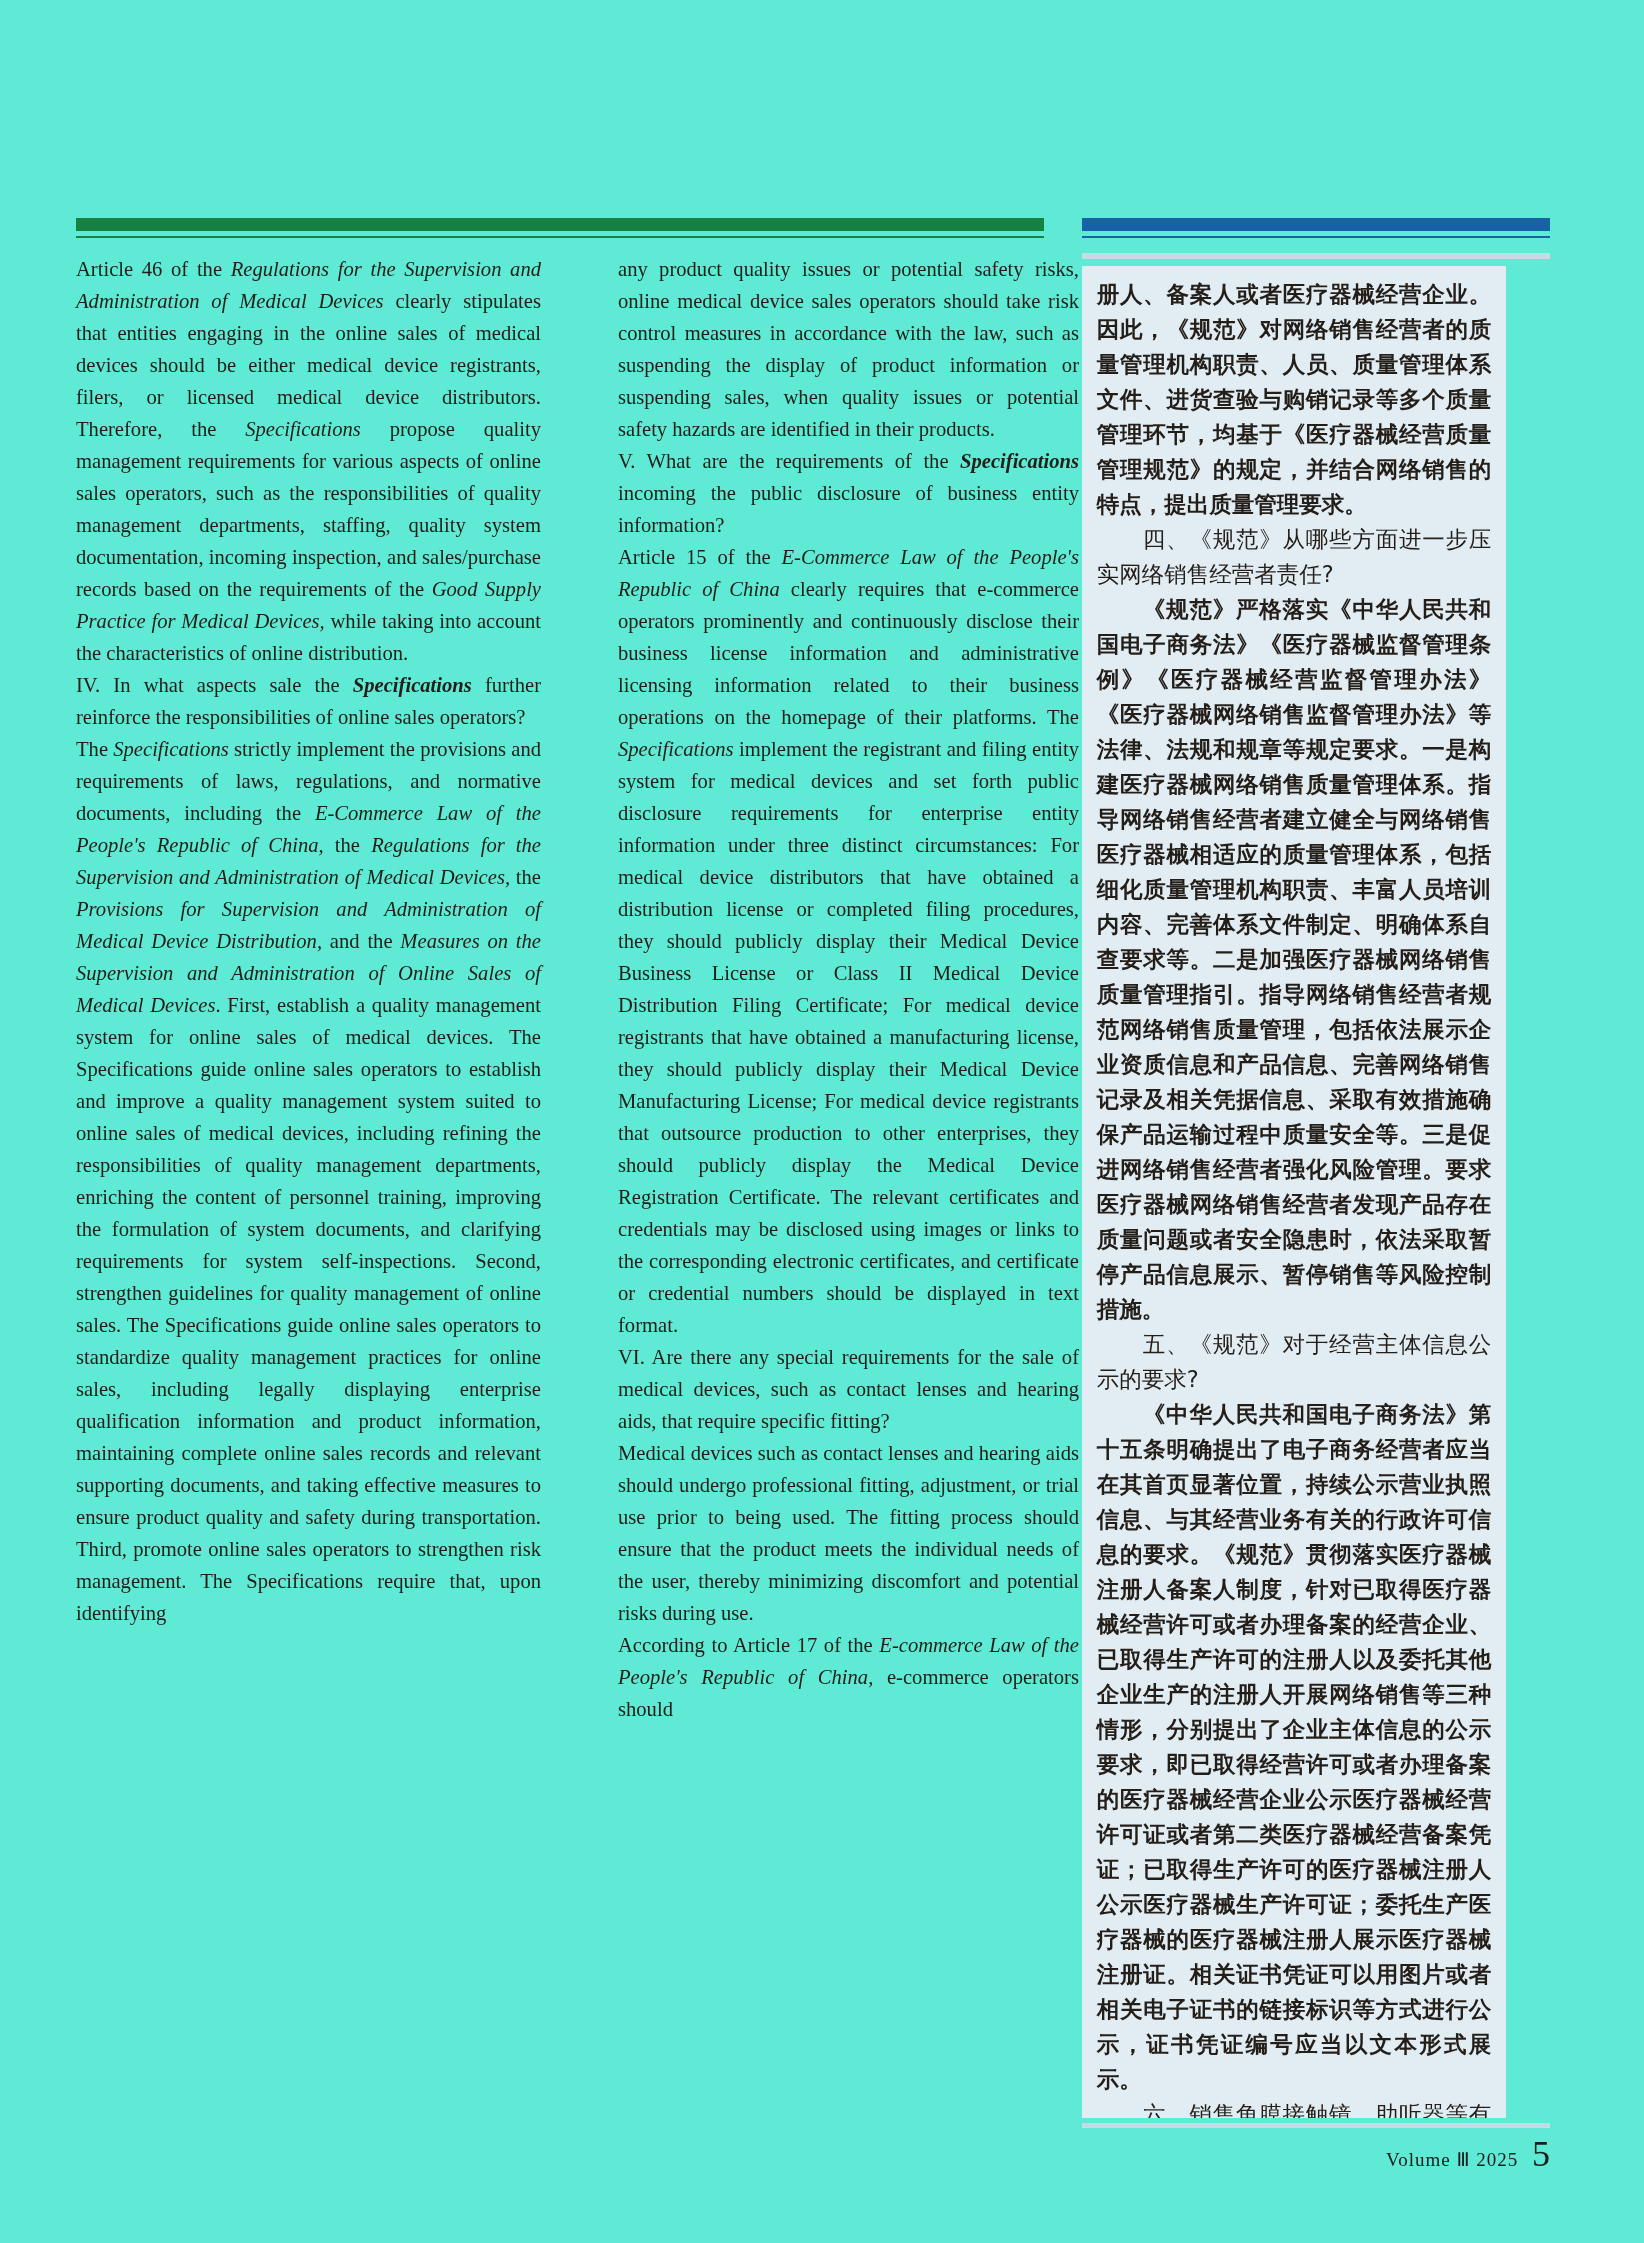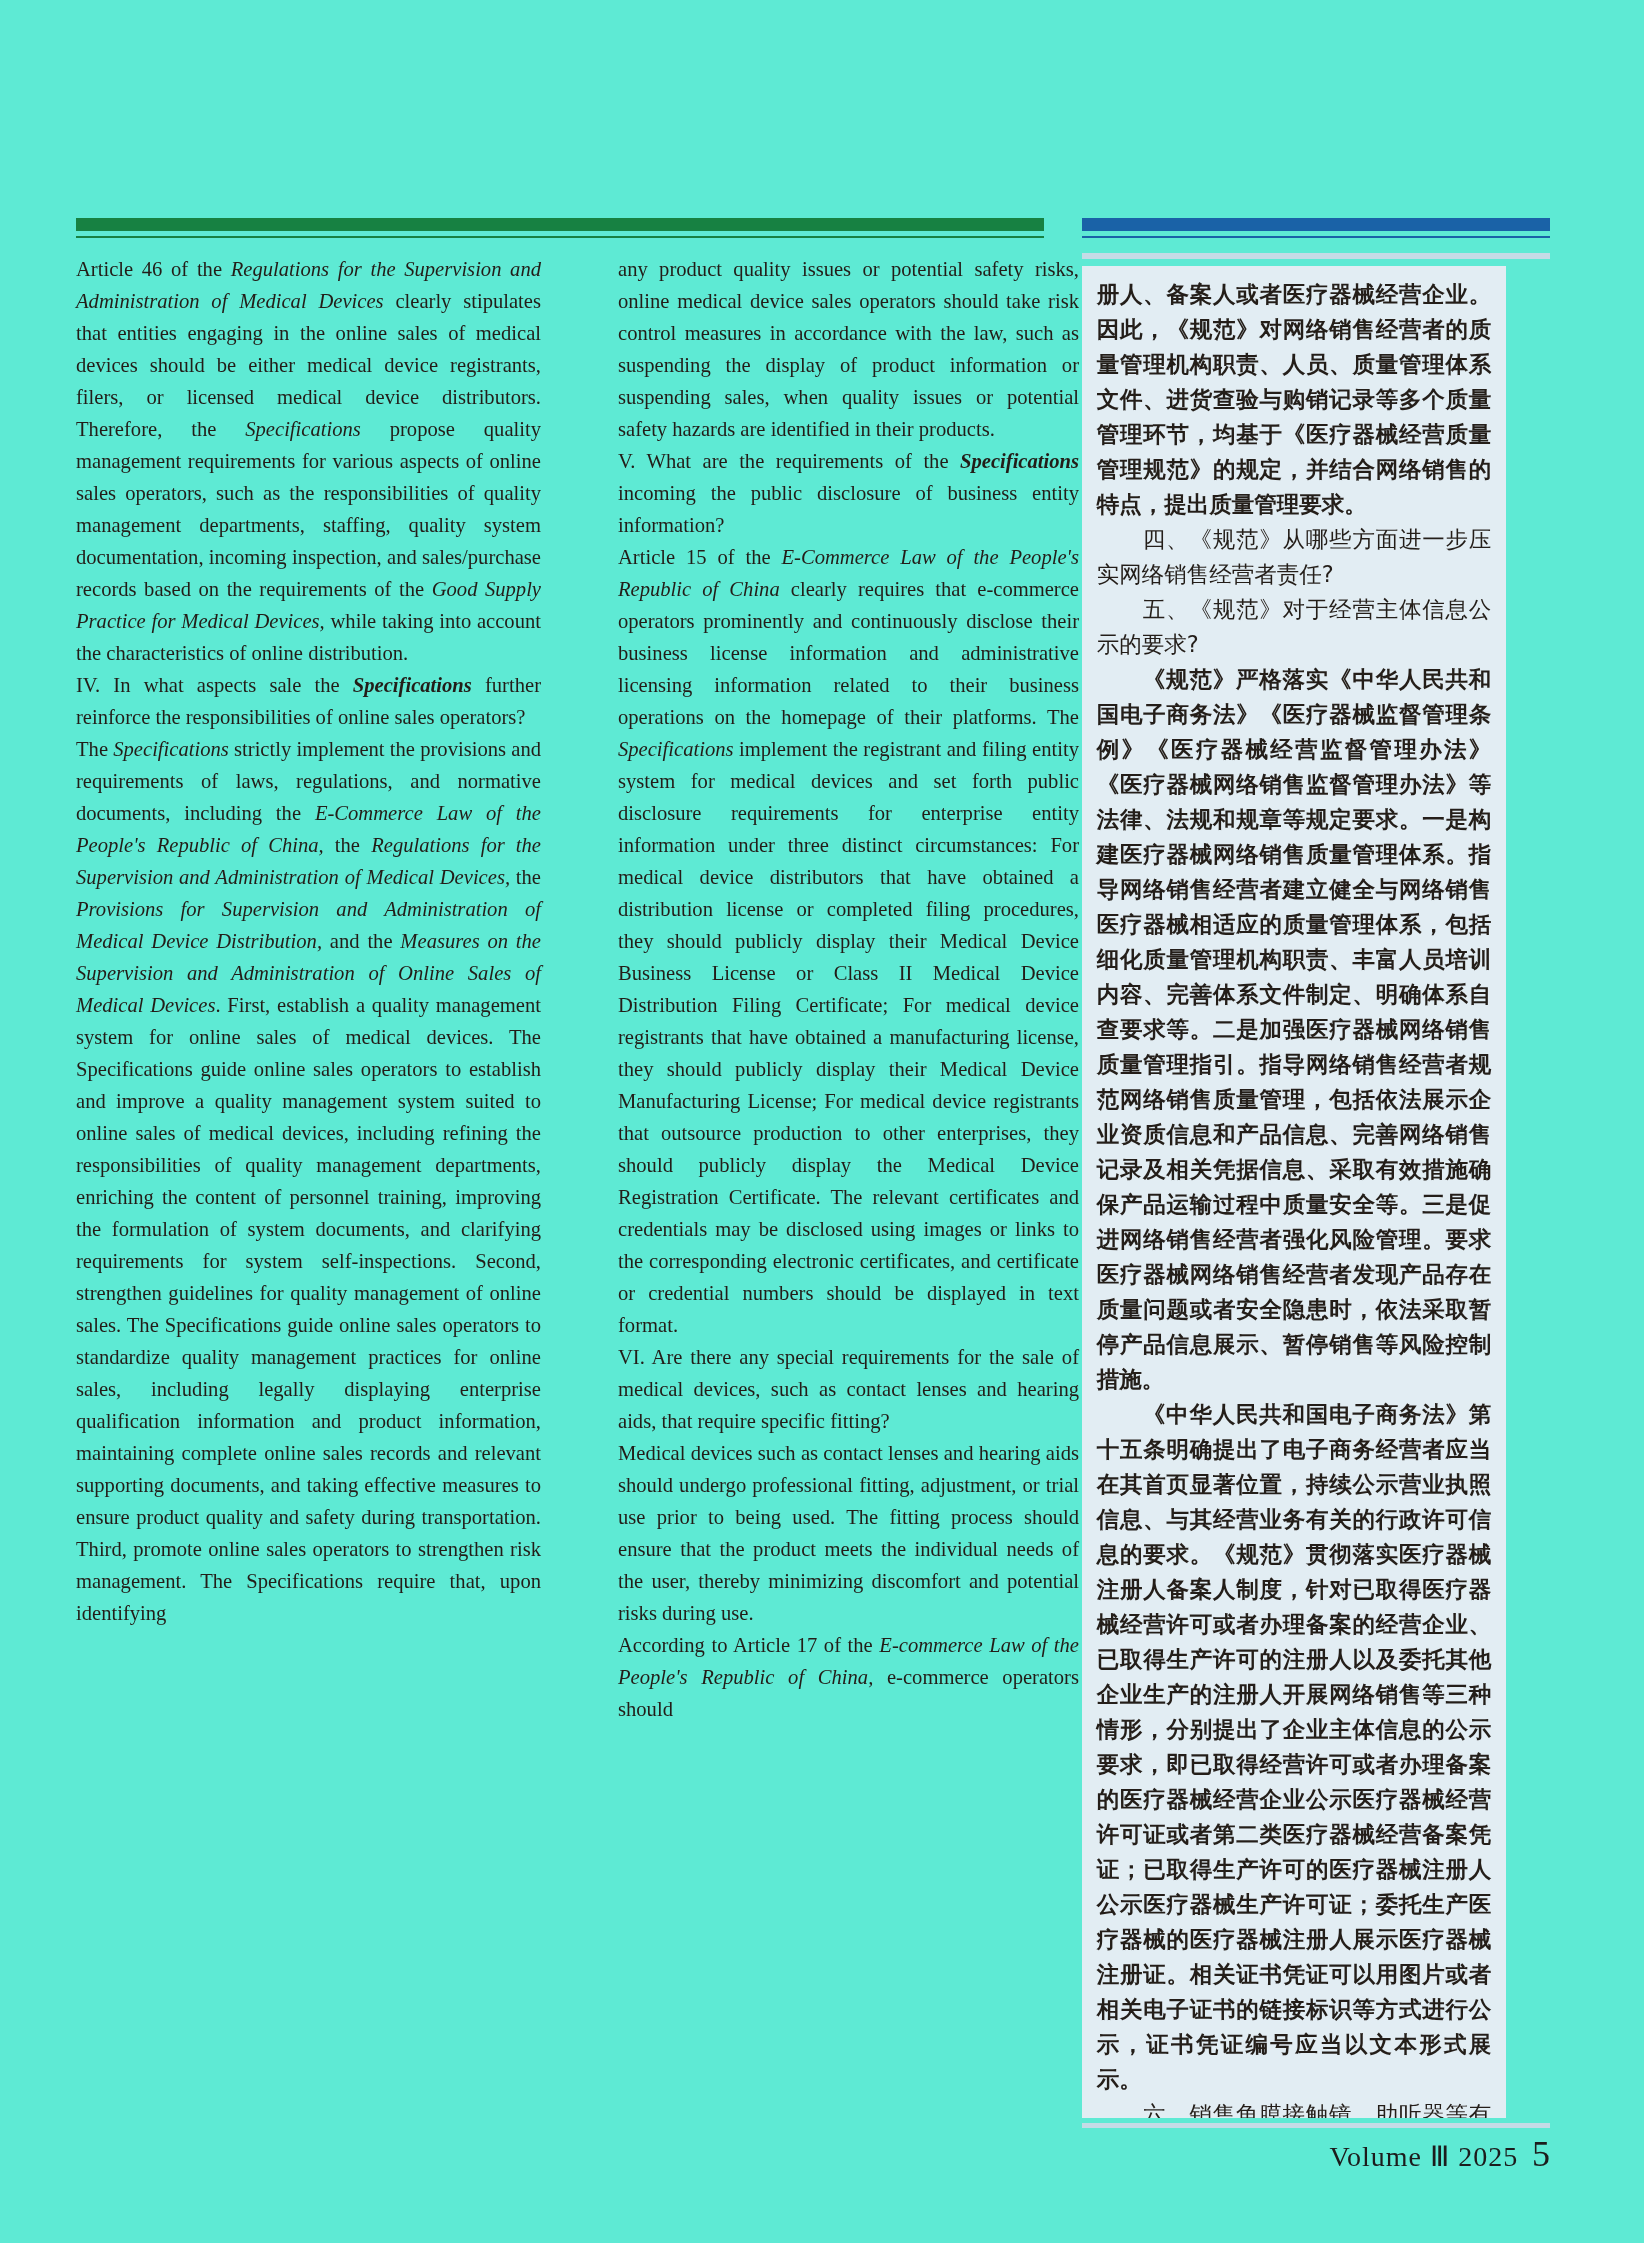--- a/index.html
+++ b/index.html
@@ -56,21 +56,21 @@
   .cnp  {}
   .cnpi { text-indent:2.05em; }
   .cnh  { text-indent:2.05em; font-weight:900; }
 
   
   #footer {
     position:absolute; left:1082px; top:2133px; width:468px;
     display:flex; justify-content:flex-end; align-items:baseline; gap:13.7px;
     color:#1c1c1c;
   }
-  .vol  { font-size:28px; letter-spacing:1px; }
+  .vol  { font-size:19px; letter-spacing:1px; }
   .pnum { font-size:36px; }
 </style>
 </head>
 <body>
 
 <div id="page">
   <div class="gbar"></div>
   <div class="gline"></div>
   <div class="bbar"></div>
   <div class="bline"></div>
@@ -86,22 +86,22 @@
       <div class="blk p"><span class="r-n">Article 15 of the </span><span class="r-i">E-Commerce Law of the People's Republic of China</span><span class="r-n"> clearly requires that e-commerce operators prominently and continuously disclose their business license information and administrative licensing information related to their business operations on the homepage of their platforms. The </span><span class="r-i">Specifications</span><span class="r-n"> implement the registrant and filing entity system for medical devices and set forth public disclosure requirements for enterprise entity information under three distinct circumstances: For medical device distributors that have obtained a distribution license or completed filing procedures, they should publicly display their Medical Device Business License or Class II Medical Device Distribution Filing Certificate; For medical device registrants that have obtained a manufacturing license, they should publicly display their Medical Device Manufacturing License; For medical device registrants that outsource production to other enterprises, they should publicly display the Medical Device Registration Certificate. The relevant certificates and credentials may be disclosed using images or links to the corresponding electronic certificates, and certificate or credential numbers should be displayed in text format.</span></div>
       <div class="blk h"><span class="r-b">VI. Are there any special requirements for the sale of medical devices, such as contact lenses and hearing aids, that require specific fitting?</span></div>
       <div class="blk p"><span class="r-n">Medical devices such as contact lenses and hearing aids should undergo professional fitting, adjustment, or trial use prior to being used. The fitting process should ensure that the product meets the individual needs of the user, thereby minimizing discomfort and potential risks during use.</span></div>
       <div class="blk p pj"><span class="r-n">According to Article 17 of the </span><span class="r-i">E-commerce Law of the People's Republic of China,</span><span class="r-n"> e-commerce operators should</span></div>
     </div>
 
   <div class="cnstrip top"></div>
   <div id="cnbox">
       <div class="blk cnp"><span class="r-n">册人、备案人或者医疗器械经营企业。因此，《规范》对网络销售经营者的质量管理机构职责、人员、质量管理体系文件、进货查验与购销记录等多个质量管理环节，均基于《医疗器械经营质量管理规范》的规定，并结合网络销售的特点，提出质量管理要求。</span></div>
       <div class="blk cnh"><span class="r-b">四、《规范》从哪些方面进一步压实网络销售经营者责任?</span></div>
+      <div class="blk cnpi"><span class="r-n">《规范》严格落实《中华人民共和国电子商务法》《医疗器械监督管理条例》《医疗器械经营监督管理办法》《医疗器械网络销售监督管理办法》等法律、法规和规章等规定要求。一是构建医疗器械网络销售质量管理体系。指导网络销售经营者建立健全与网络销售医疗器械相适应的质量管理体系，包括细化质量管理机构职责、丰富人员培训内容、完善体系文件制定、明确体系自查要求等。二是加强医疗器械网络销售质量管理指引。指导网络销售经营者规范网络销售质量管理，包括依法展示企业资质信息和产品信息、完善网络销售记录及相关凭据信息、采取有效措施确保产品运输过程中质量安全等。三是促进网络销售经营者强化风险管理。要求医疗器械网络销售经营者发现产品存在质量问题或者安全隐患时，依法采取暂停产品信息展示、暂停销售等风险控制措施。</span></div>
       <div class="blk cnh"><span class="r-b">五、《规范》对于经营主体信息公示的要求?</span></div>
-      <div class="blk cnpi"><span class="r-n">《规范》严格落实《中华人民共和国电子商务法》《医疗器械监督管理条例》《医疗器械经营监督管理办法》《医疗器械网络销售监督管理办法》等法律、法规和规章等规定要求。一是构建医疗器械网络销售质量管理体系。指导网络销售经营者建立健全与网络销售医疗器械相适应的质量管理体系，包括细化质量管理机构职责、丰富人员培训内容、完善体系文件制定、明确体系自查要求等。二是加强医疗器械网络销售质量管理指引。指导网络销售经营者规范网络销售质量管理，包括依法展示企业资质信息和产品信息、完善网络销售记录及相关凭据信息、采取有效措施确保产品运输过程中质量安全等。三是促进网络销售经营者强化风险管理。要求医疗器械网络销售经营者发现产品存在质量问题或者安全隐患时，依法采取暂停产品信息展示、暂停销售等风险控制措施。</span></div>
       <div class="blk cnpi"><span class="r-n">《中华人民共和国电子商务法》第十五条明确提出了电子商务经营者应当在其首页显著位置，持续公示营业执照信息、与其经营业务有关的行政许可信息的要求。《规范》贯彻落实医疗器械注册人备案人制度，针对已取得医疗器械经营许可或者办理备案的经营企业、已取得生产许可的注册人以及委托其他企业生产的注册人开展网络销售等三种情形，分别提出了企业主体信息的公示要求，即已取得经营许可或者办理备案的医疗器械经营企业公示医疗器械经营许可证或者第二类医疗器械经营备案凭证；已取得生产许可的医疗器械注册人公示医疗器械生产许可证；委托生产医疗器械的医疗器械注册人展示医疗器械注册证。相关证书凭证可以用图片或者相关电子证书的链接标识等方式进行公示，证书凭证编号应当以文本形式展示。</span></div>
       <div class="blk cnh"><span class="r-b">六、销售角膜接触镜、助听器等有特殊验配要求医疗器械有何特殊要求?</span></div>
       <div class="blk cnpi"><span class="r-n">角膜接触镜、助听器等医疗器械在使用前应当经过验配、调试或者试戴。验配过程能够确保产品适合用户的特定需求，降低使用中的不适和潜在风险。</span></div>
     </div>
   <div class="cnstrip bottom"></div>
 
   <div id="footer">
     <span class="vol">Volume Ⅲ 2025</span>
     <span class="pnum">5</span>
   </div>

